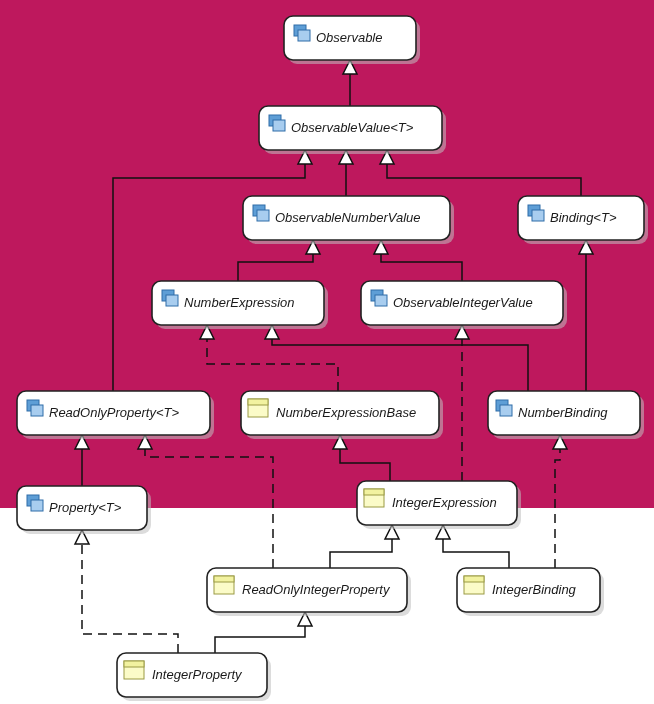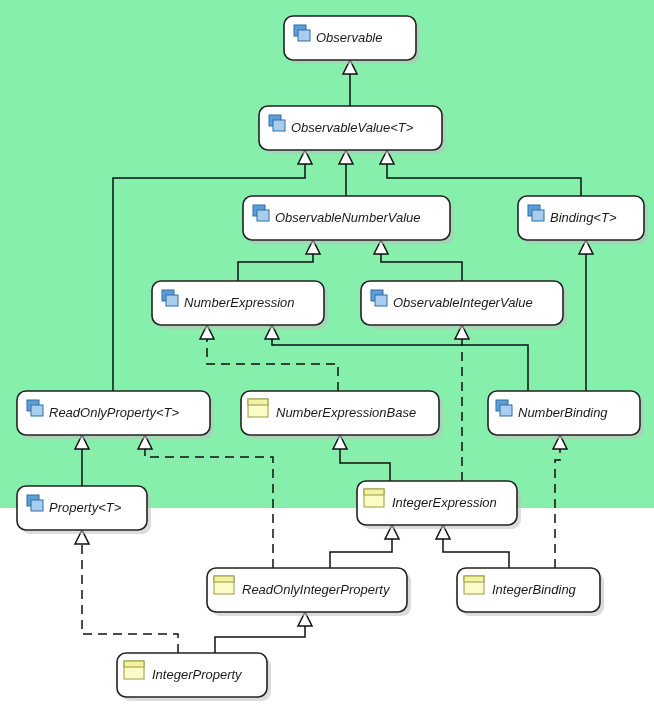--- a/index.html
+++ b/index.html
@@ -10,21 +10,21 @@
   body {
     width: 654px;
     height: 704px;
     font-family: "Liberation Sans", sans-serif;
     overflow: hidden;
   }
   #diagram-root {
     position: relative;
     width: 654px;
     height: 508px;
-    background: #86efac;
+    background: #be185d;
   }
   svg#uml-canvas {
     position: absolute;
     left: 0;
     top: 0;
     width: 654px;
     height: 704px;
     display: block;
   }
   .node-label {

